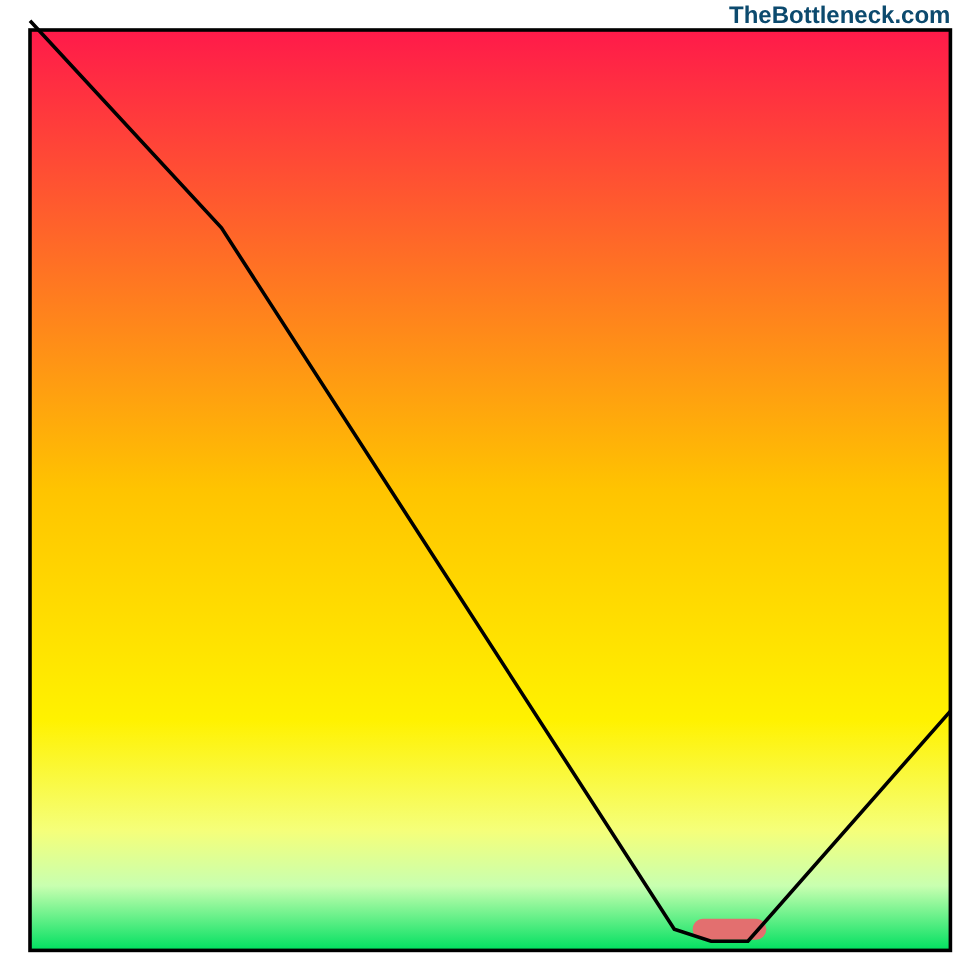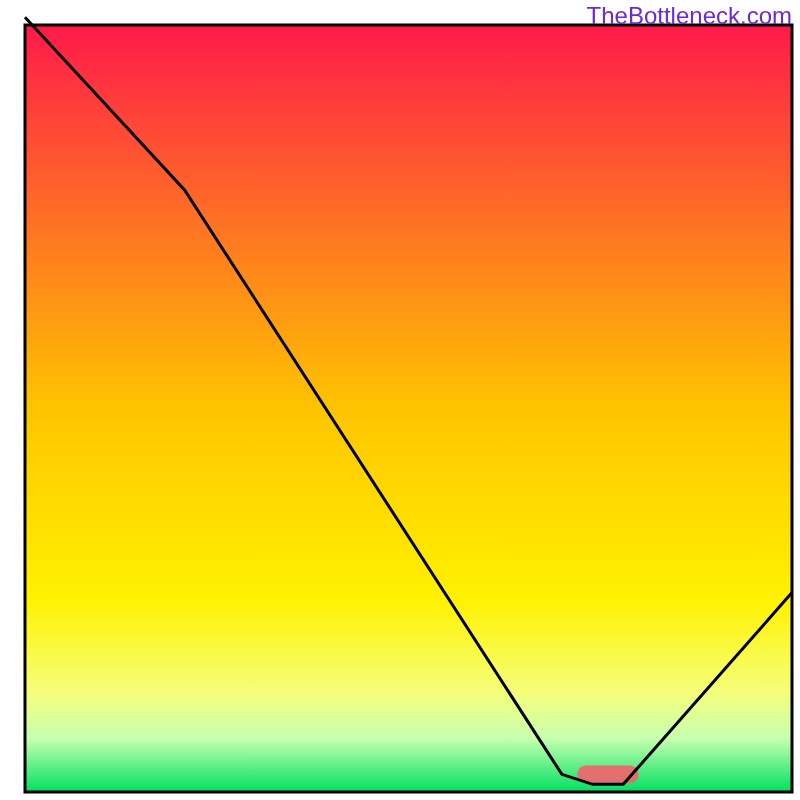--- a/index.html
+++ b/index.html
@@ -12,23 +12,23 @@
   }
   .container {
     position: relative;
     width: 800px;
     height: 800px;
   }
   .watermark {
     position: absolute;
     top: 2px;
     right: 8px;
-    font-size: 24px;
-    font-weight: normal;
-    color: #6d28d9;
+    font-size: 20px;
+    font-weight: bold;
+    color: #0c4a6e;
     z-index: 5;
   }
   svg {
     display: block;
   }
 </style>
 </head>
 <body>
 <div class="container">
 

